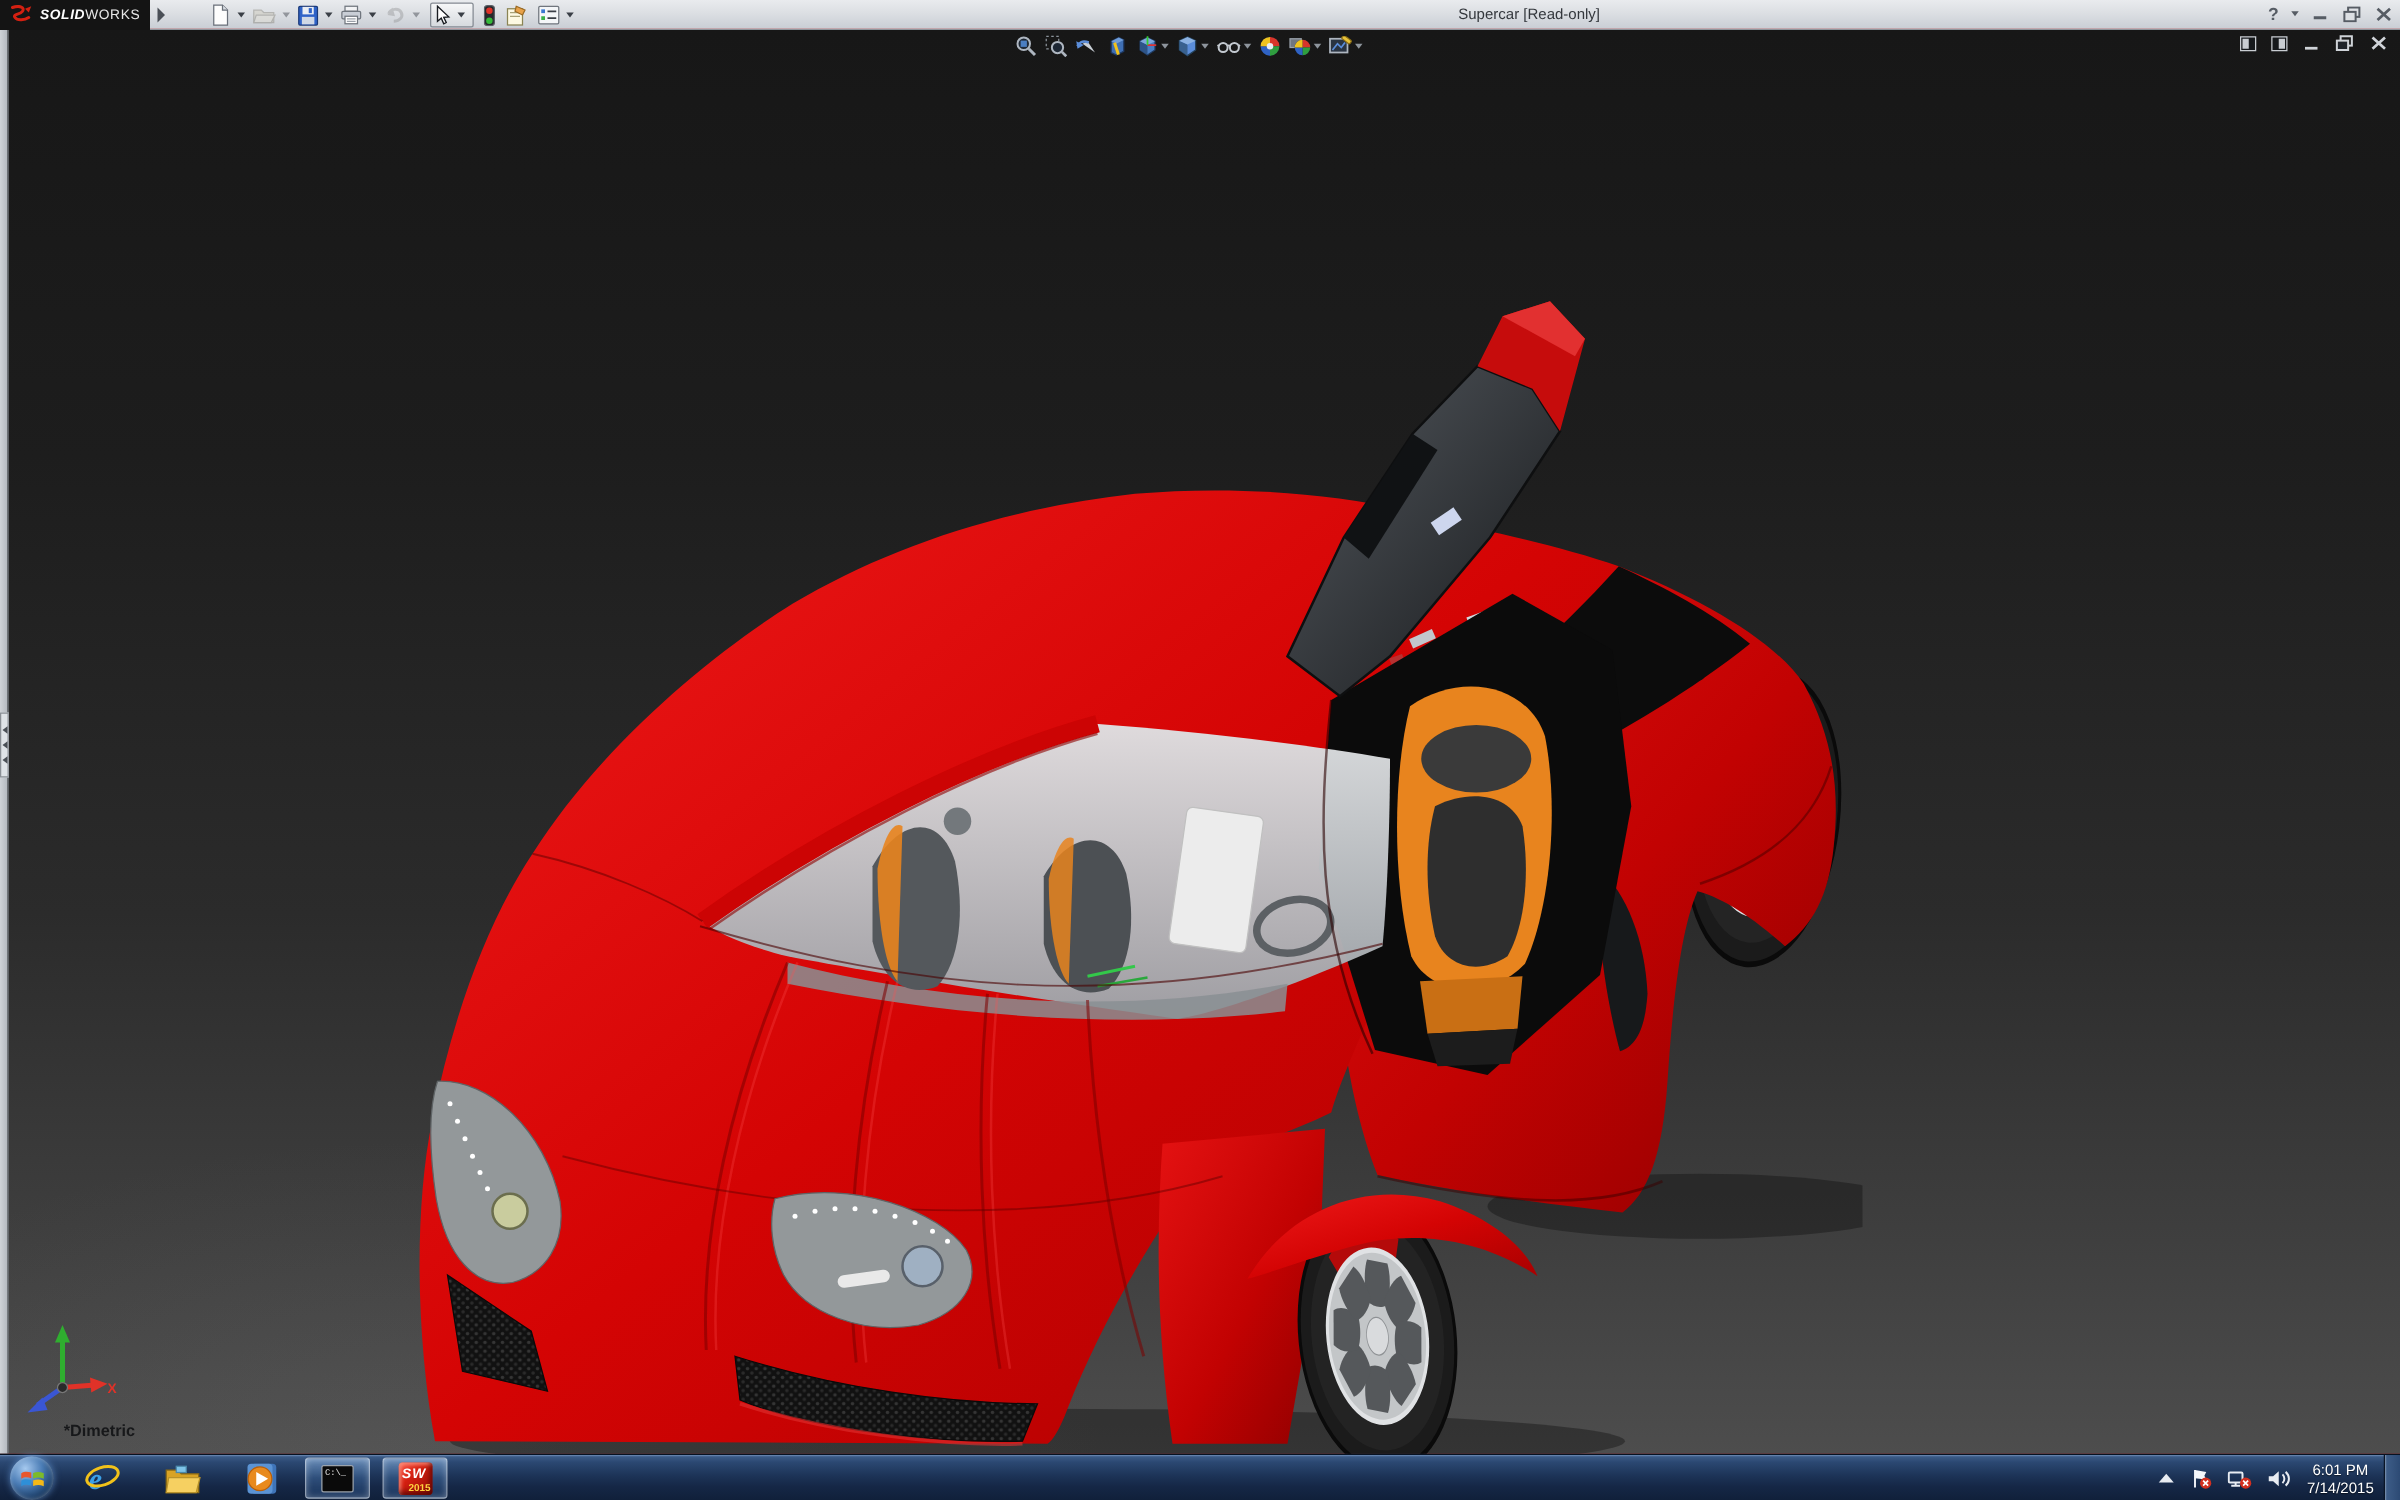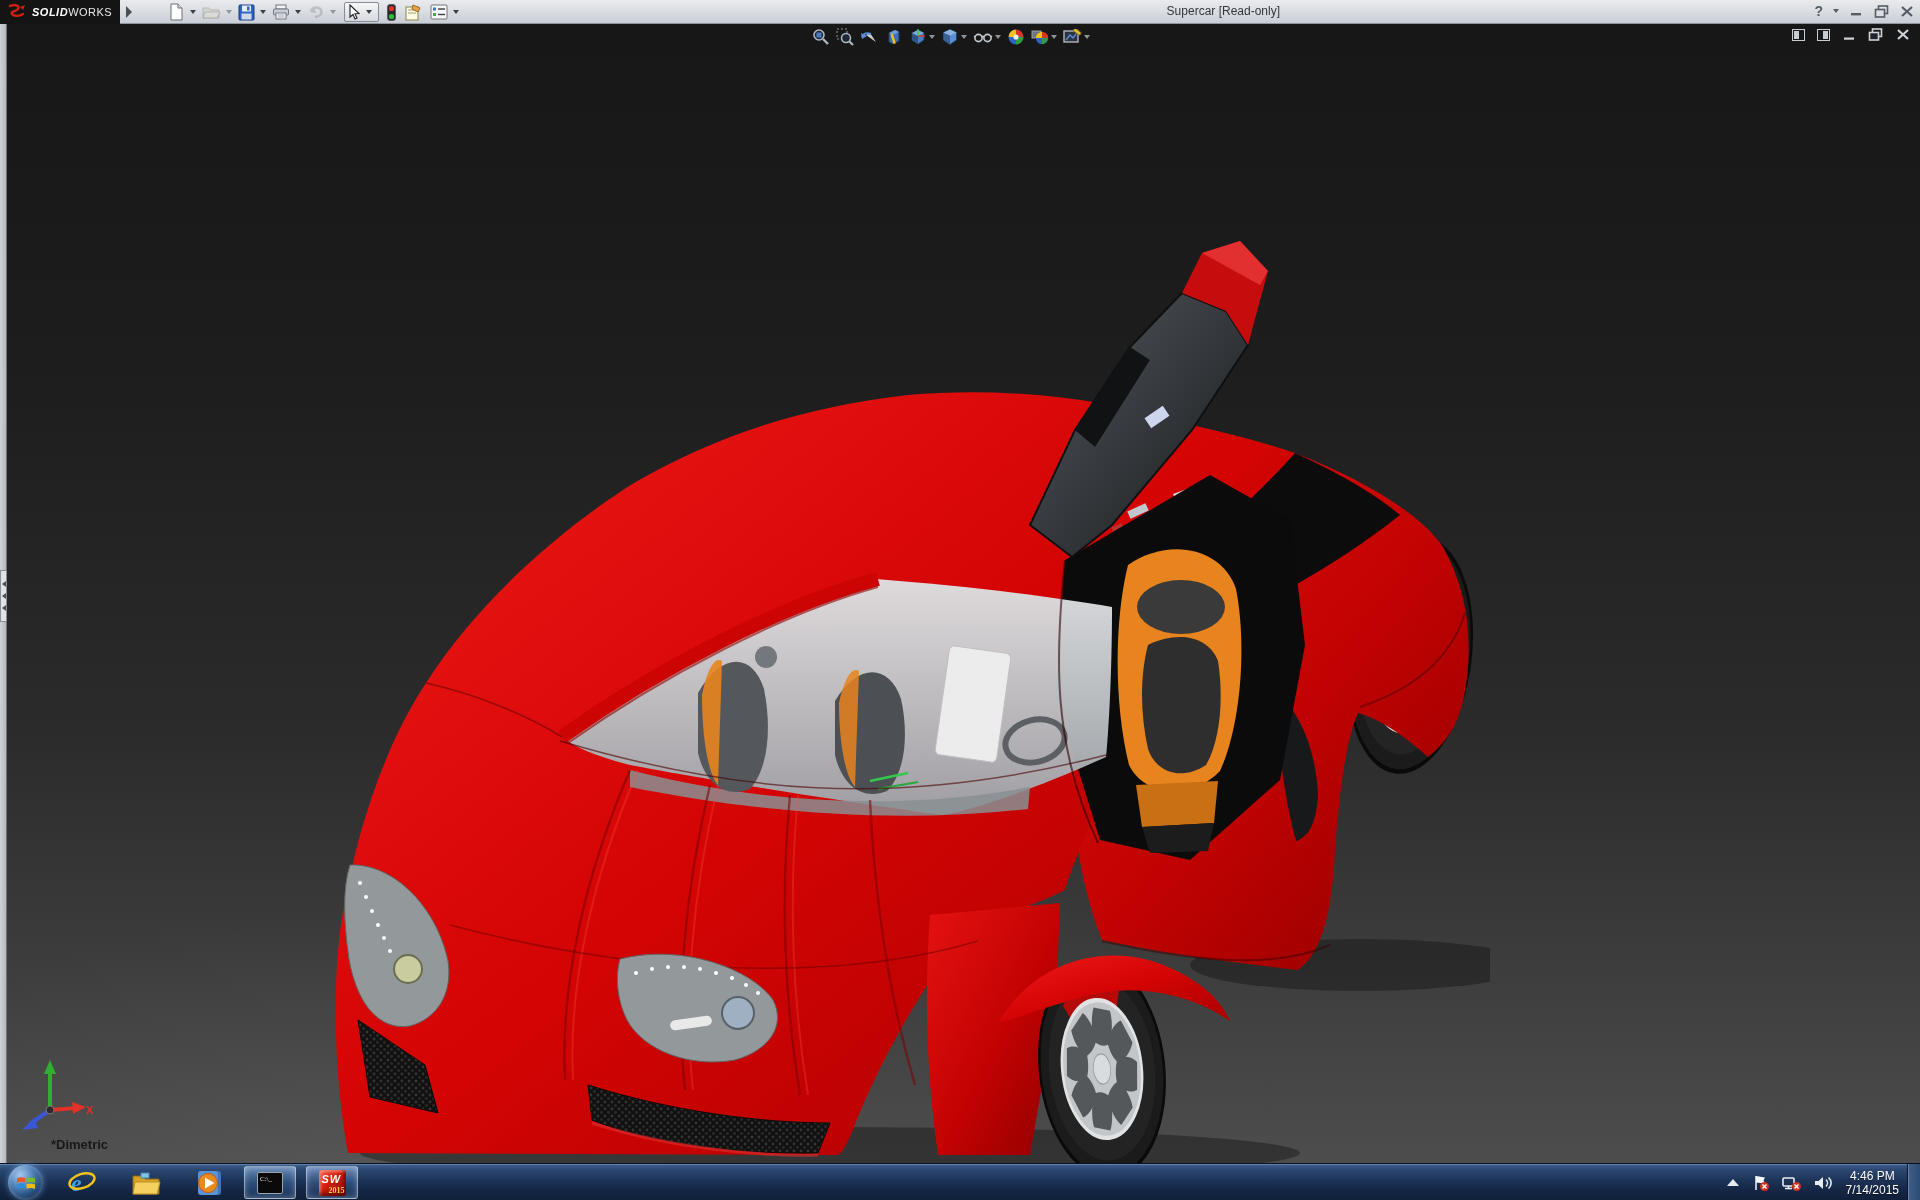--- a/index.html
+++ b/index.html
@@ -75,26 +75,26 @@
     box-shadow:0 0 6px rgba(120,180,255,.55), inset 0 0 4px rgba(255,255,255,.4);
     display:flex; align-items:center; justify-content:center; cursor:pointer; }
   #tray { position:absolute; right:0; top:0; height:37px; display:flex; align-items:center; }
   .tray-ic { margin:0 6px; cursor:pointer; }
   #clock { text-align:center; color:#fff; font-size:12px; line-height:14px; margin:0 8px 0 6px; cursor:pointer;
     text-shadow:0 1px 1px rgba(0,0,0,.6); }
   #show-desktop { width:13px; height:37px; border-left:1px solid #0a1526;
     background:linear-gradient(90deg,#3f5f8a,#2c4a74); box-shadow:inset 1px 0 0 rgba(255,255,255,.25); cursor:pointer; }
 
   .cmd-face { width:26px; height:22px; background:#0a0a0a; border:1px solid #9aa2ab; border-radius:2px;
-    font-family:Liberation Serif, serif; font-size:7px; color:#e8e8e8; padding:2px 1px 0 2px; }
+    font-family:Liberation Mono, monospace; font-size:7px; color:#e8e8e8; padding:2px 1px 0 2px; }
   .sw-face { width:27px; height:26px; position:relative;
     background:linear-gradient(135deg,#ff5a4a 0%,#d31f10 40%,#8e0b04 100%);
     border-radius:3px; box-shadow:inset -2px -3px 4px rgba(60,0,0,.6), inset 2px 2px 3px rgba(255,160,140,.7); }
   .sw-face .sw-letters { position:absolute; left:3px; top:3px; font-weight:bold; font-style:italic; font-size:11px; color:#fff; letter-spacing:1px; }
-  .sw-face .sw-year { position:absolute; right:1px; bottom:1px; font-weight:bold; font-size:8px; color:#ffd23e;font-family:Liberation Serif, serif; }
+  .sw-face .sw-year { position:absolute; right:1px; bottom:1px; font-weight:bold; font-size:8px; color:#ffd23e; }
 </style>
 </head>
 <body>
 
 <div id="stage">
 
   <div id="titlebar">
     <div id="brand">
       <svg class="logoglyph" viewBox="0 0 22 16">
         <path d="M4 2 C10 0 14 2 12 5 C10 8 4 7 6 10 C8 13 14 12 17 10" fill="none" stroke="#d32011" stroke-width="2.4" stroke-linecap="round"></path>
@@ -565,20 +565,20 @@
         <line x1="6.5" y1="12" x2="6.5" y2="14.5" stroke="#e8ecf2" stroke-width="1.6"></line>
         <circle cx="14.5" cy="12.5" r="4.5" fill="#d23020"></circle>
         <path d="M12.5 10.5 L16.5 14.5 M16.5 10.5 L12.5 14.5" stroke="#fff" stroke-width="1.4"></path>
       </svg>
       <svg class="tray-ic" width="20" height="16" viewBox="0 0 20 16">
         <path d="M1 6 L4.5 6 L9 2 L9 14 L4.5 10 L1 10 Z" fill="#e8ecf2"></path>
         <path d="M12 4.5 C14 6.5 14 9.5 12 11.5" fill="none" stroke="#e8ecf2" stroke-width="1.6"></path>
         <path d="M14.5 2.5 C18 5.5 18 10.5 14.5 13.5" fill="none" stroke="#e8ecf2" stroke-width="1.6"></path>
       </svg>
       <div id="clock">
-        <div>4:46 PM</div>
+        <div>6:01 PM</div>
         <div>7/14/2015</div>
       </div>
       <div id="show-desktop"></div>
     </div>
   </div>
 
 </div>
 
 </body></html>

